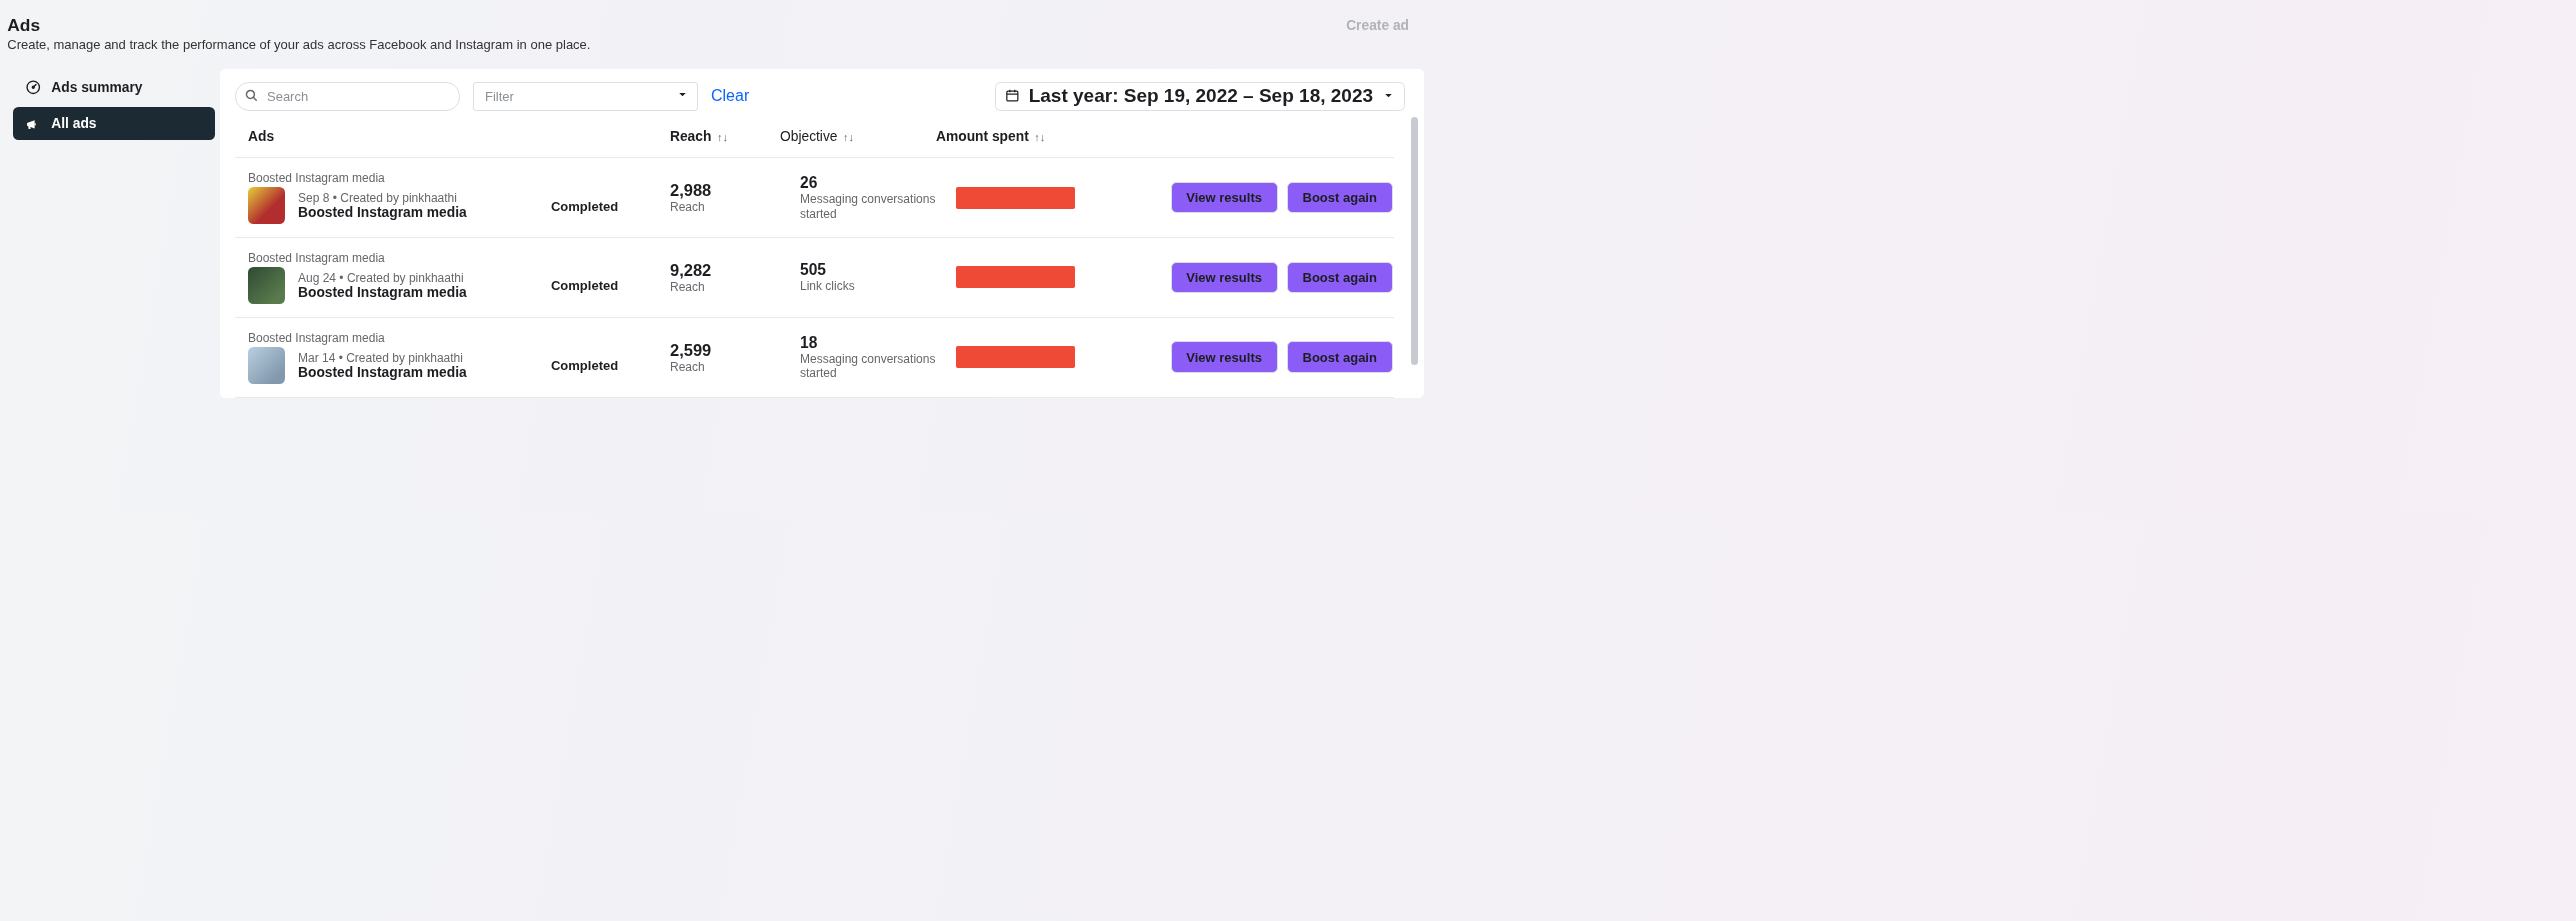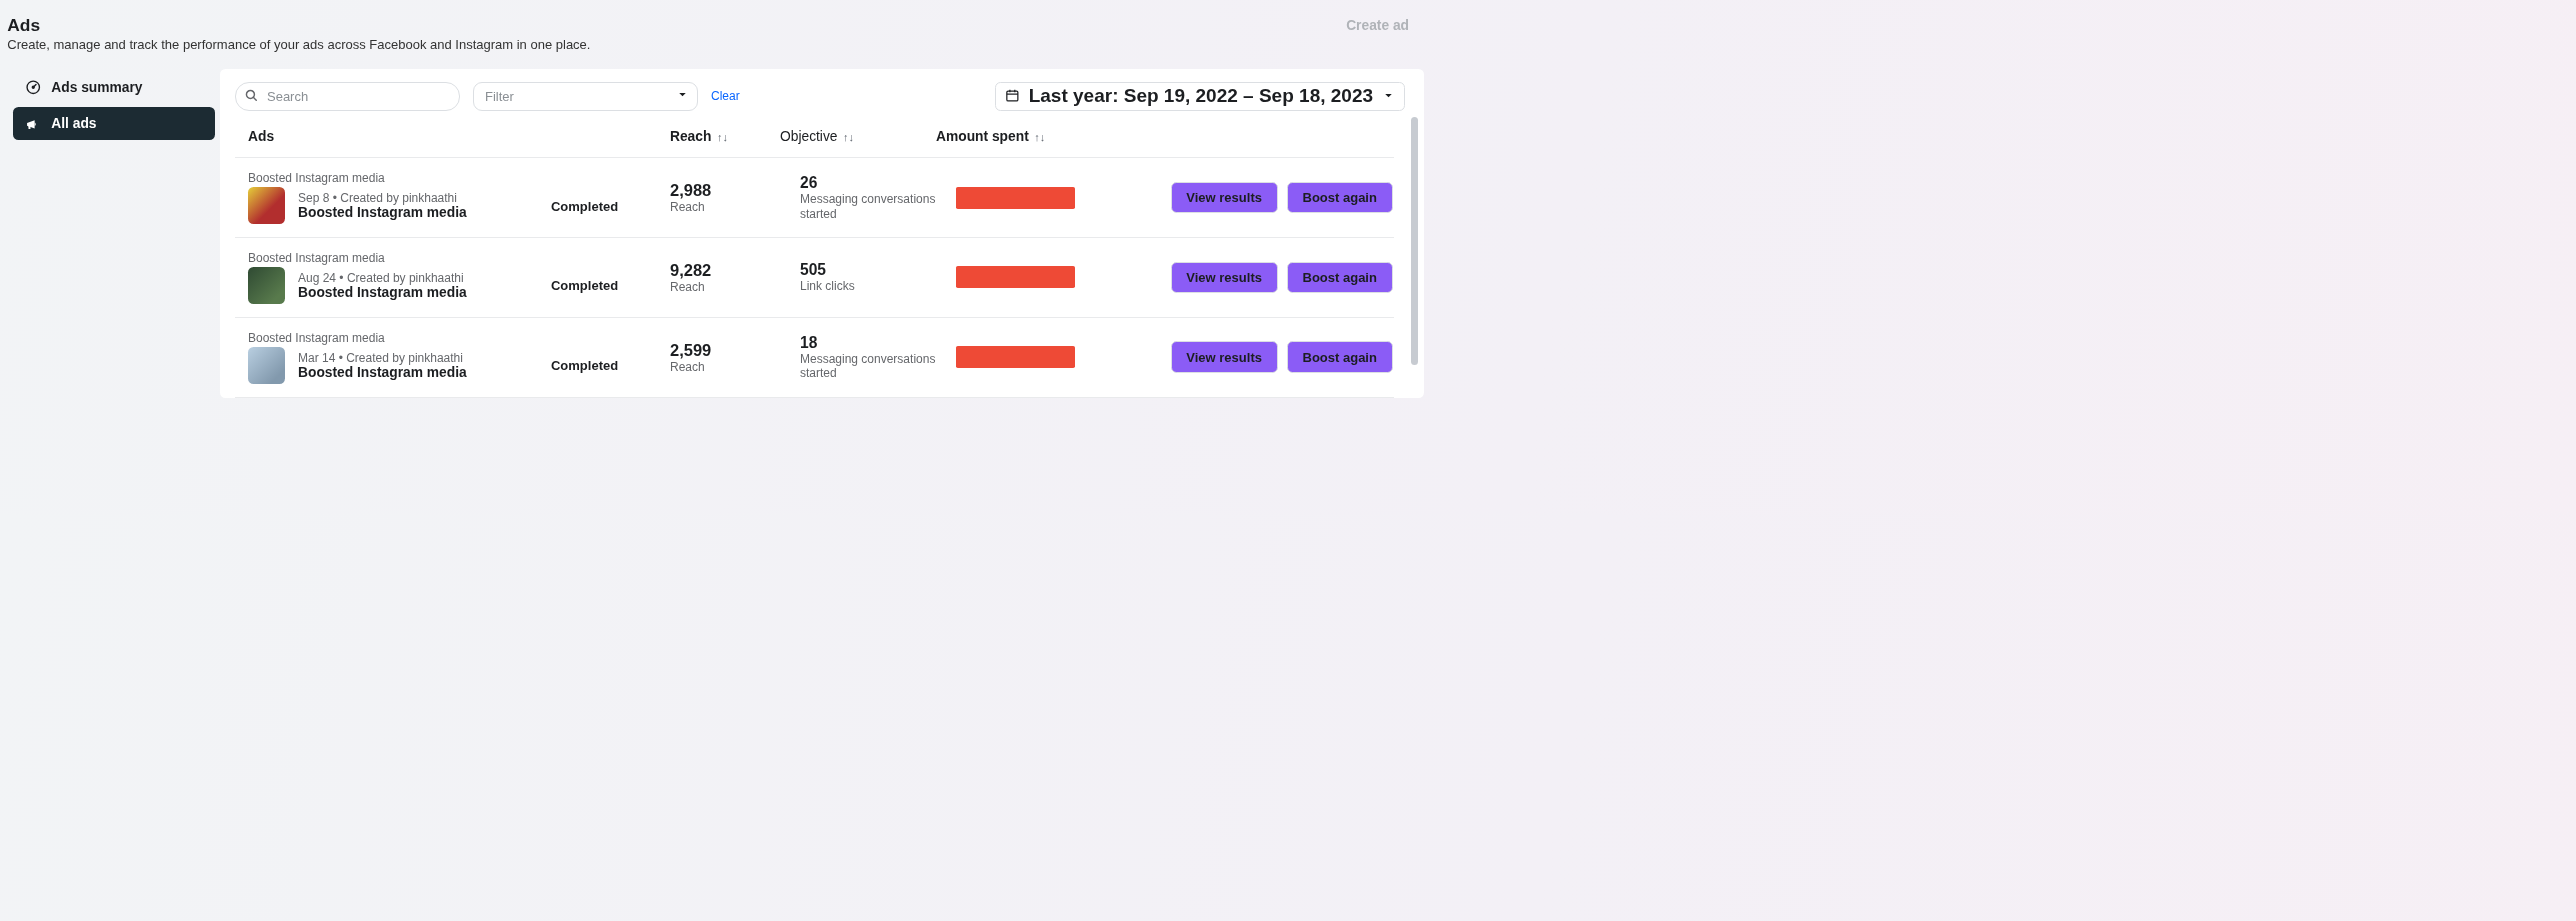--- a/index.html
+++ b/index.html
@@ -27,24 +27,24 @@
   .see-details-btn { margin-top: 11px; background: #fff; border: 0.9px solid #dcdfe3; border-radius: 5.5px; padding: 7.3px 14.7px; font-size: 13px; font-weight: 600; color: #1c1e21; cursor: pointer; }
 
   .panel { background: #fff; border-radius: 5.5px; padding: 13px 7.3px 0 14.7px; position: relative; }
   .toolbar { display: flex; align-items: center; gap: 13px; }
   .search-wrap { position: relative; width: 225px; }
   .search-input { width: 100%; height: 29px; border: 0.9px solid #dcdfe3; border-radius: 14px; padding: 0 9.2px 0 31px; font-size: 13px; color: #1c1e21; }
   .search-input::placeholder { color: #8a8f94; }
   .search-icon { position: absolute; left: 9.2px; top: 6.4px; color: #65676b; }
 
   .filter-wrap { position: relative; width: 225px; }
-  .filter-input { width: 100%; height: 29px; border: 0.9px solid #dcdfe3; border-radius: 9px; padding: 0 26px 0 11px; font-size: 13px; color: #8a8f94; background: #fff; text-align: left; cursor: pointer; }
+  .filter-input { width: 100%; height: 29px; border: 0.9px solid #dcdfe3; border-radius: 3px; padding: 0 26px 0 11px; font-size: 13px; color: #8a8f94; background: #fff; text-align: left; cursor: pointer; }
   .filter-caret { position: absolute; right: 9.2px; top: 6.4px; color: #1c1e21; }
 
-  .clear-link { color: #0a66ff; font-size: 12px; cursor: pointer; }
+  .clear-link { color: #0a66ff; font-size: 16px; cursor: pointer; }
 
   .date-range { margin-left: auto; display: flex; align-items: center; gap: 9.2px; border: 0.9px solid #dcdfe3; border-radius: 5.5px; height: 29px; padding: 0 9.2px 0 9.2px; font-size: 19px; font-weight: 600; color: #1c1e21; cursor: pointer; margin-right: 11px;}
   .date-range .caret { color: #1c1e21; }
 
   .table-head { display: flex; align-items: center; padding: 18.3px 0 13px 13px; border-bottom: 0.9px solid #e9eaec; margin-right: 22px; }
   .col-ads { width: 422px; font-weight: 700; font-size: 13.8px; color: #1c1e21; }
   .col-reach { width: 110px; font-weight: 700; font-size: 13.8px; color: #1c1e21; display: flex; align-items: center; gap: 5.5px;}
   .col-objective { width: 156px; font-weight: 400; font-size: 13.8px; color: #1c1e21; display: flex; align-items: center; gap: 5.5px;}
   .col-amount { width: 156px; font-weight: 700; font-size: 13.8px; color: #1c1e21; display: flex; align-items: center; gap: 5.5px;}
   .col-actions { flex: 1; }

